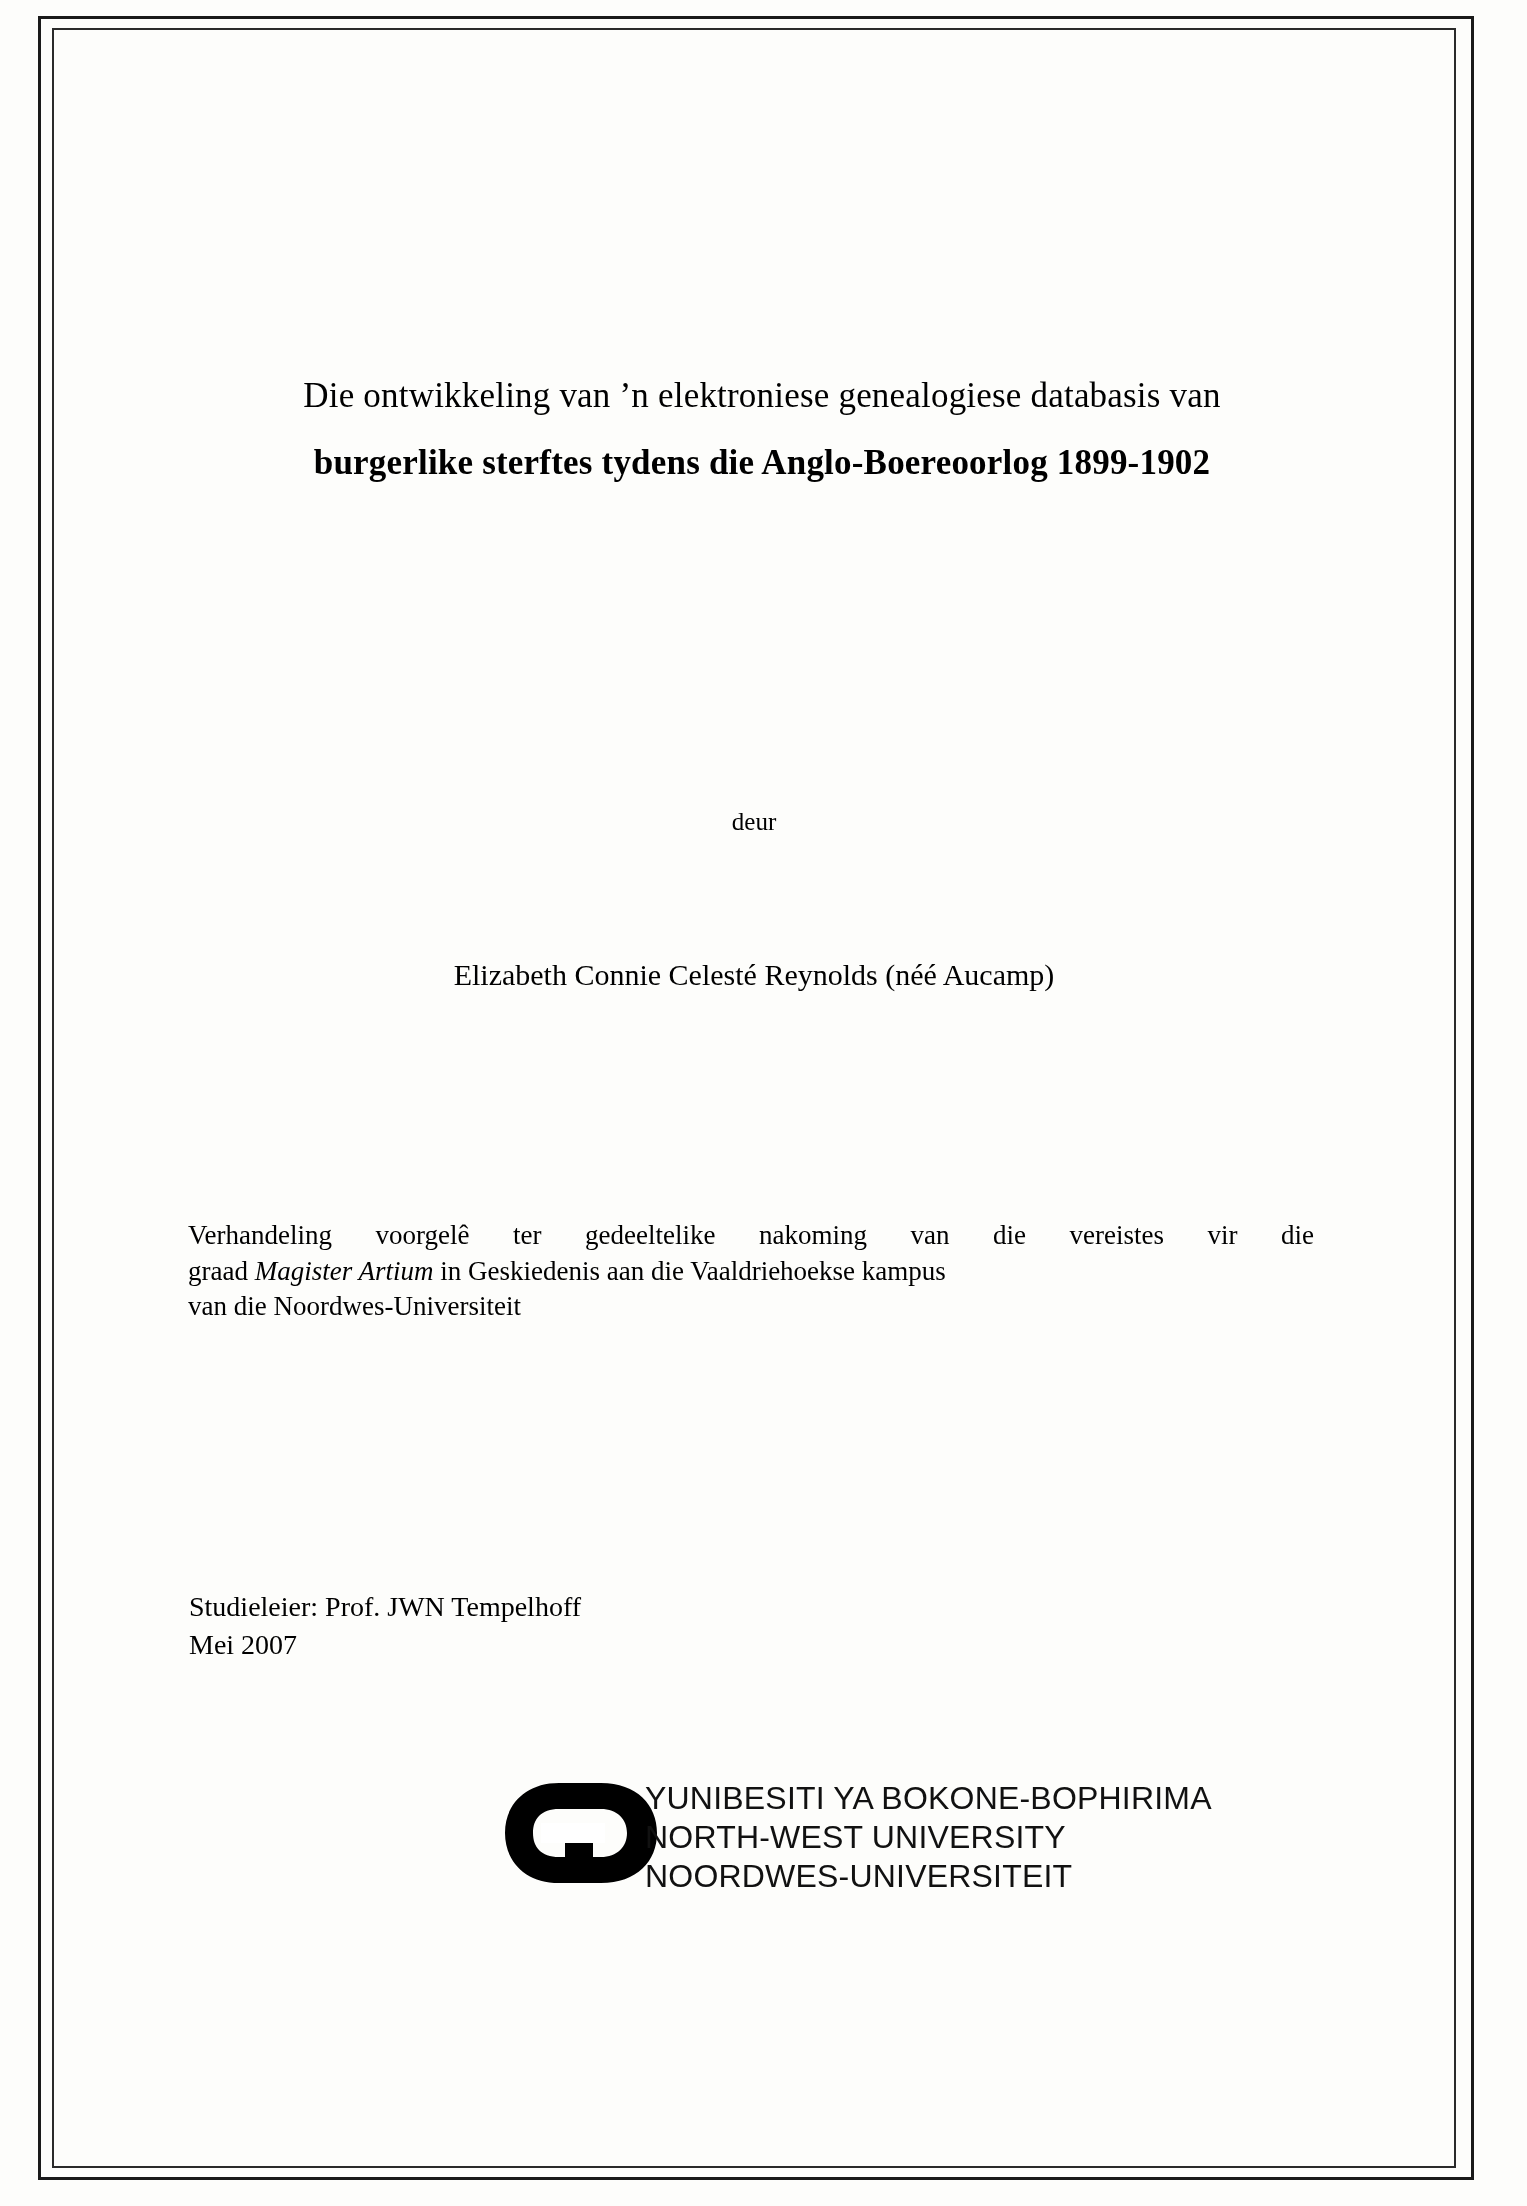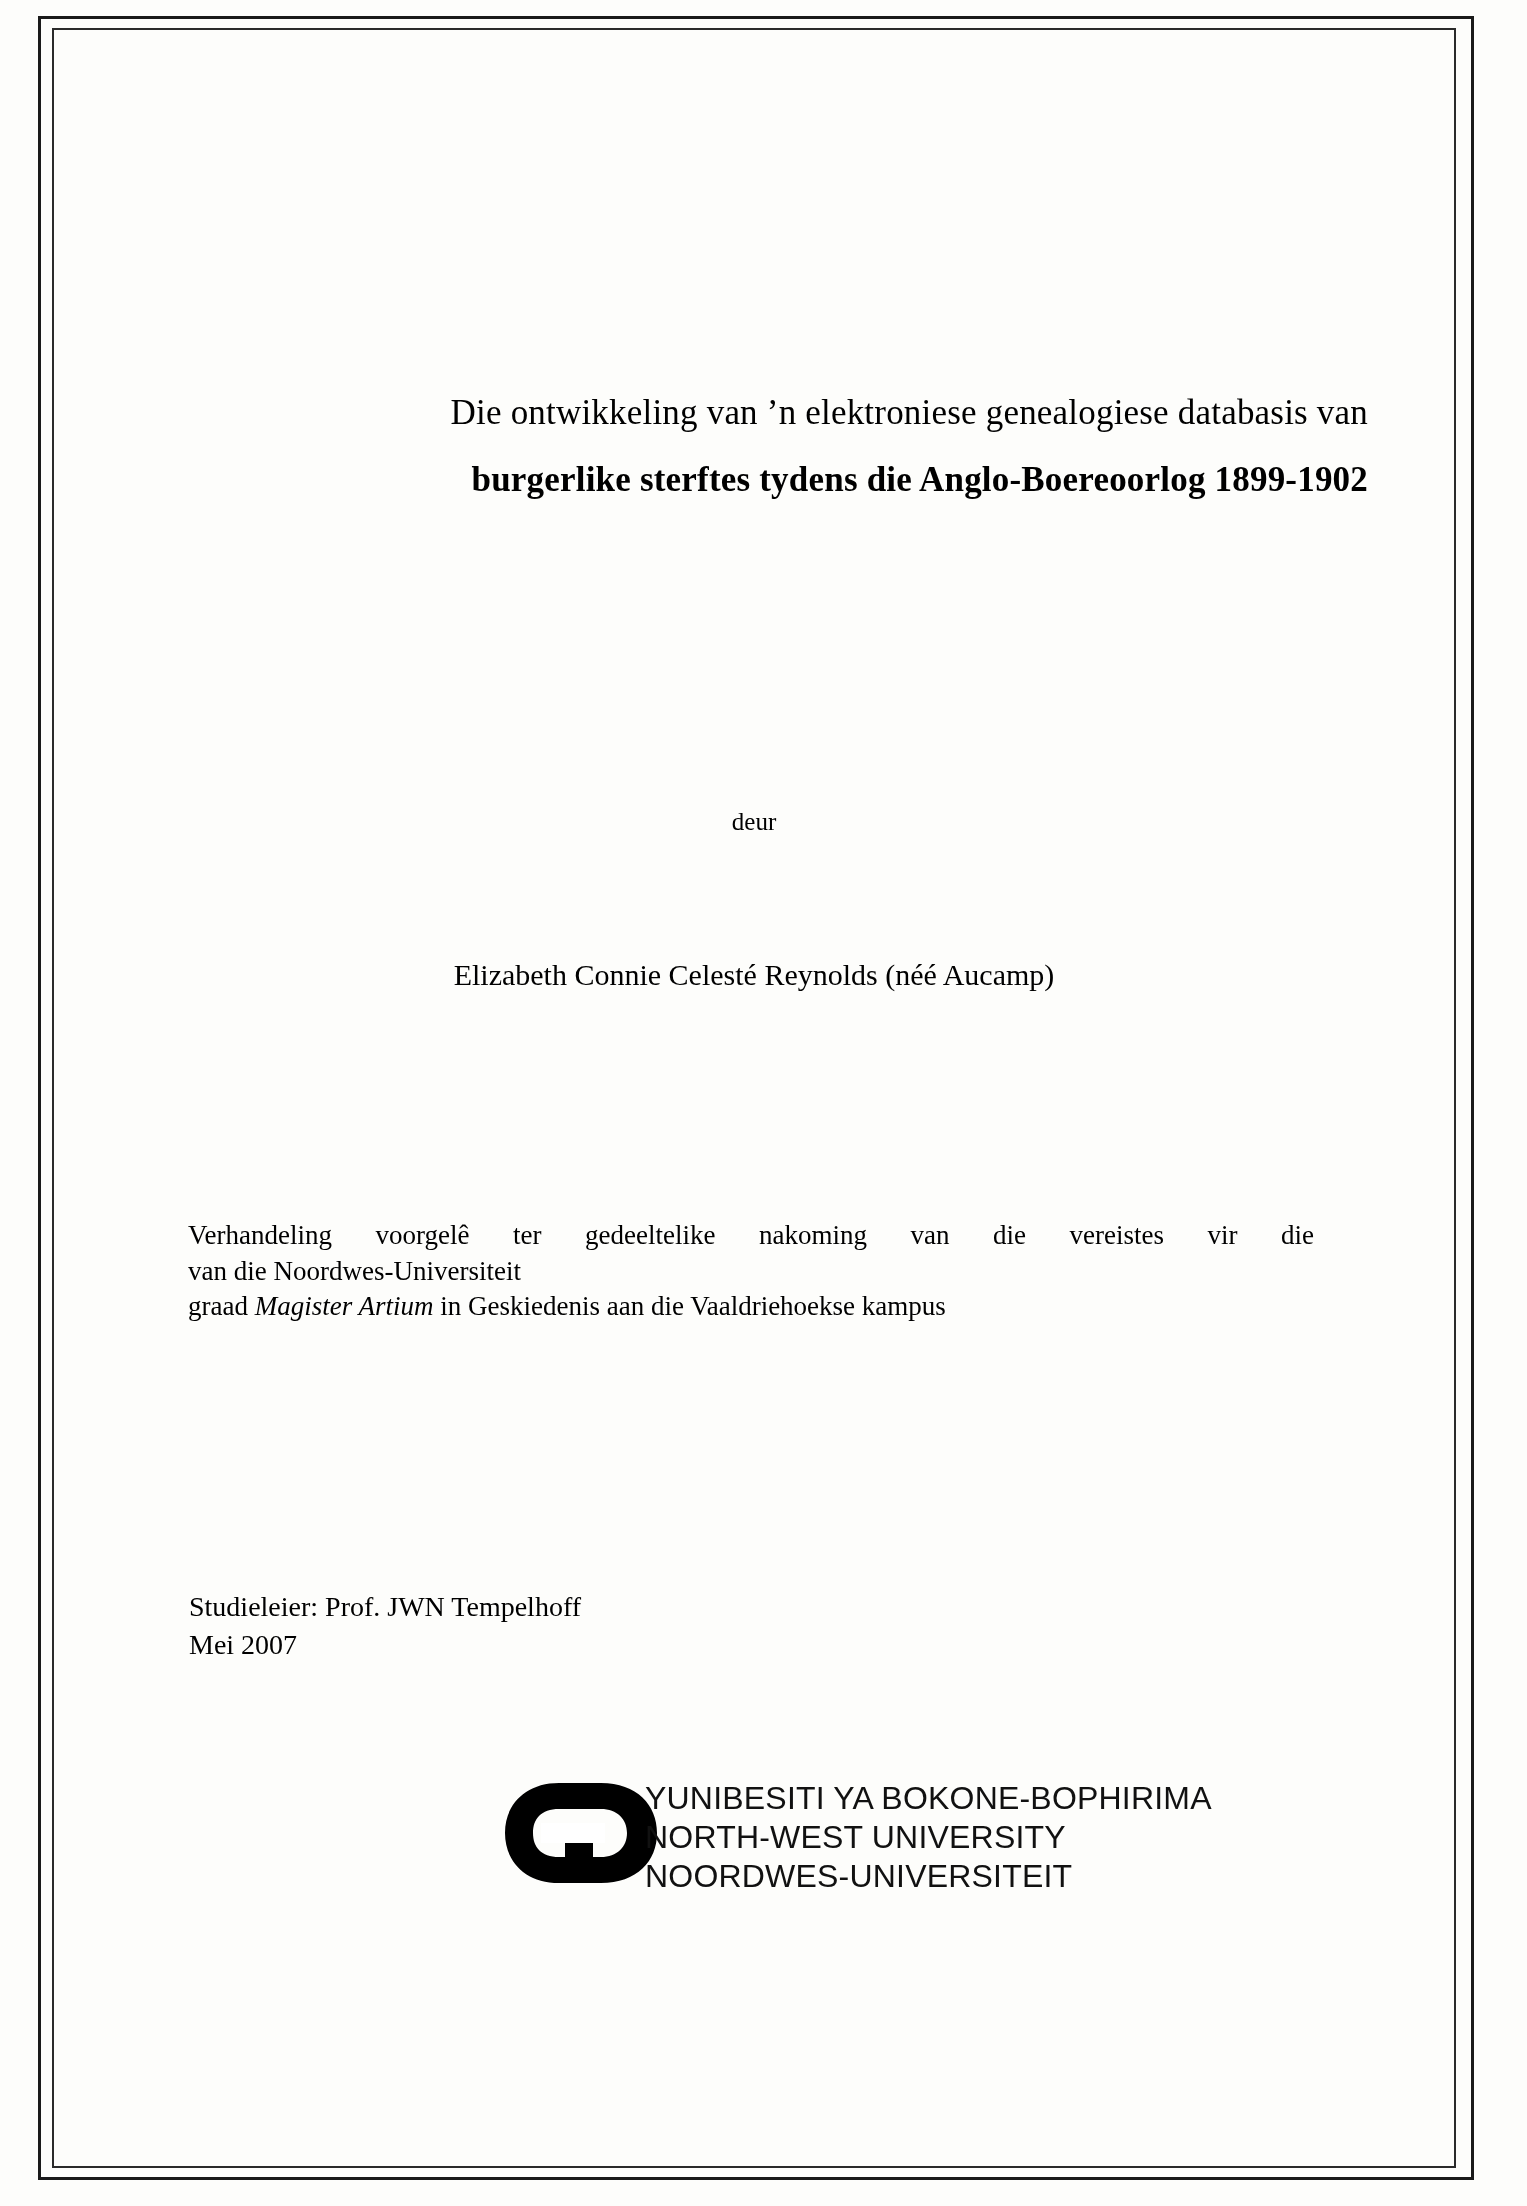--- a/index.html
+++ b/index.html
@@ -42,25 +42,24 @@
   .content {
     position: absolute;
     left: 52px;
     top: 28px;
     width: 1404px;
     height: 2140px;
   }
 
   .title-block {
     position: absolute;
-    left: 136px;
+    left: 120px;
     top: 350px;
     width: 1180px;
-    text-align: right;
-    margin-top: 17px;
+    text-align: center;
   }
   .title-line {
     font-size: 35px;
     line-height: 1.0;
     letter-spacing: 0.2px;
   }
   .title-line.second {
     margin-top: 32px;
     font-weight: bold;
   }
@@ -153,22 +152,22 @@
       <div class="title-line">Die ontwikkeling van ’n elektroniese genealogiese databasis van</div>
       <div class="title-line second">burgerlike sterftes tydens die Anglo-Boereoorlog 1899-1902</div>
     </div>
 
     <div class="byline-label">deur</div>
 
     <div class="author">Elizabeth Connie Celesté Reynolds (néé Aucamp)</div>
 
     <div class="statement">
       <p class="just">Verhandeling voorgelê ter gedeeltelike nakoming van die vereistes vir die</p>
+      <p><span>graad </span><i>Magister Artium</i><span> in Geskiedenis aan die Vaaldriehoekse kampus</span></p>
       <p>van die Noordwes-Universiteit</p>
-      <p><span>graad </span><i>Magister Artium</i><span> in Geskiedenis aan die Vaaldriehoekse kampus</span></p>
     </div>
 
     <div class="supervisor">
       <p>Studieleier: Prof. JWN Tempelhoff</p>
       <p>Mei 2007</p>
     </div>
 
     <div class="logo-block">
       <div class="logo-mark">
         <svg viewBox="0 0 200 108" width="200" height="108" aria-hidden="true">

